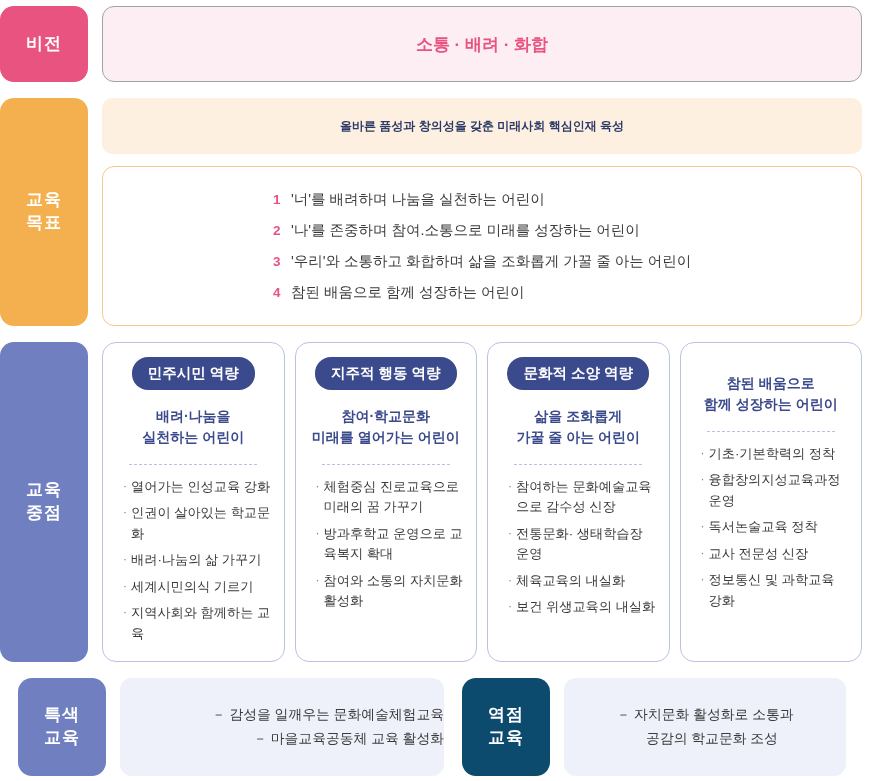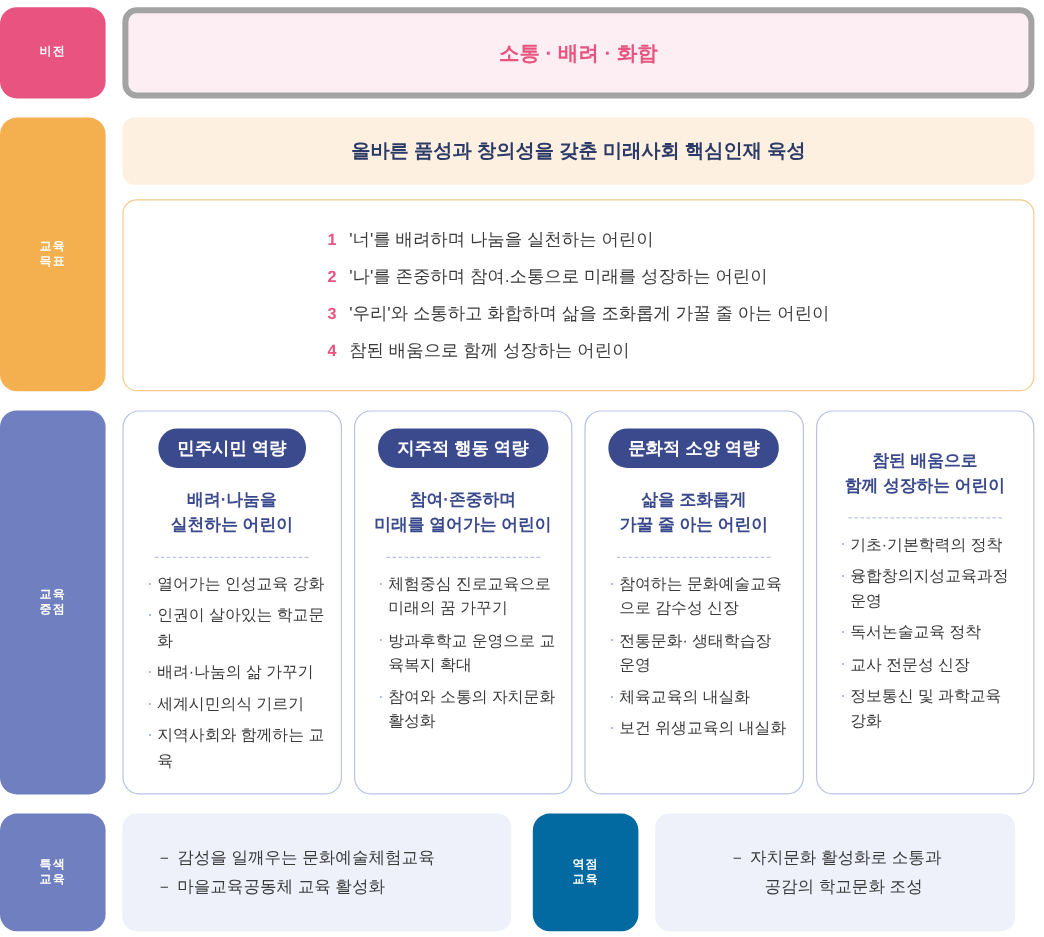--- a/index.html
+++ b/index.html
@@ -29,42 +29,42 @@
   
   .label-chip {
     width: 88px;
     min-width: 88px;
     border-radius: 14px;
     display: flex;
     align-items: center;
     justify-content: center;
     text-align: center;
     color: #ffffff;
-    font-size: 10px;
+    font-size: 17px;
     font-weight: bold;
     letter-spacing: 1px;
     line-height: 1.35;
     box-sizing: border-box;
   }
   .chip-vision { background: #e8537f; }
   .chip-goal   { background: #f4b04f; }
   .chip-focus  { background: #6f7fc0; }
   .chip-special{ background: #6f7fc0; }
-  .chip-key    { background: #0369a1; }
+  .chip-key    { background: #0c4a6e; }
 
   
   .vision-row {
     margin: 6px 0 0 0;
     height: 76px;
   }
   .vision-box {
     flex: 1;
     margin-left: 14px;
     margin-right: 8px;
-    border: 5px solid #a3a3a3;
+    border: 1px solid #a3a3a3;
     border-radius: 12px;
     background: #fdeef4;
     display: flex;
     align-items: center;
     justify-content: center;
     font-size: 17px;
     font-weight: bold;
     color: #2b3a67;
   }
   .vision-box .hl { color: #e8537f; }
@@ -81,21 +81,21 @@
     display: flex;
     flex-direction: column;
   }
   .goal-headline {
     height: 56px;
     border-radius: 10px;
     background: #fdf0e0;
     display: flex;
     align-items: center;
     justify-content: center;
-    font-size: 16px;
+    font-size: 12px;
     font-weight: bold;
     color: #2b3a67;
   }
   .goal-list-box {
     margin-top: 12px;
     flex: 1;
     border: 1px solid #f4c98c;
     border-radius: 12px;
     background: #ffffff;
     display: flex;
@@ -182,32 +182,34 @@
     color: #6f7fc0;
     margin-right: 4px;
     font-size: 12px;
     line-height: 1.6;
   }
 
   
   .bottom-row {
     margin-top: 16px;
     height: 98px;
+    padding-left: 18px;
   }
   .special-box {
     width: 324px;
     min-width: 324px;
     margin-left: 14px;
     border-radius: 12px;
     background: #eef1fa;
     display: flex;
     flex-direction: column;
     justify-content: center;
     padding-left: 28px;
     box-sizing: border-box;
+    text-align: right;
   }
   .special-box div, .key-box div {
     font-size: 13.8px;
     color: #3a3a3a;
     line-height: 1.72;
   }
   .key-chip-wrap {
     margin-left: 18px;
   }
   .key-box {
@@ -304,21 +306,21 @@
           <div class="focus-item">
               <span class="focus-dot">·</span>
               <span>지역사회와 함께하는 교육</span>
             </div>
         </div>
       </div>
 
       <div class="focus-card">
         <div class="focus-pill">지주적 행동 역량</div>
         <div class="focus-sub">
-          <span>참여·존중하며</span><br>
+          <span>참여·학교문화</span><br>
           <span>미래를 열어가는 어린이</span>
         </div>
         <div class="dashed-sep"></div>
         <div class="focus-items">
           <div class="focus-item">
               <span class="focus-dot">·</span>
               <span>체험중심 진로교육으로 미래의 꿈 가꾸기</span>
             </div>
           <div class="focus-item">
               <span class="focus-dot">·</span>

